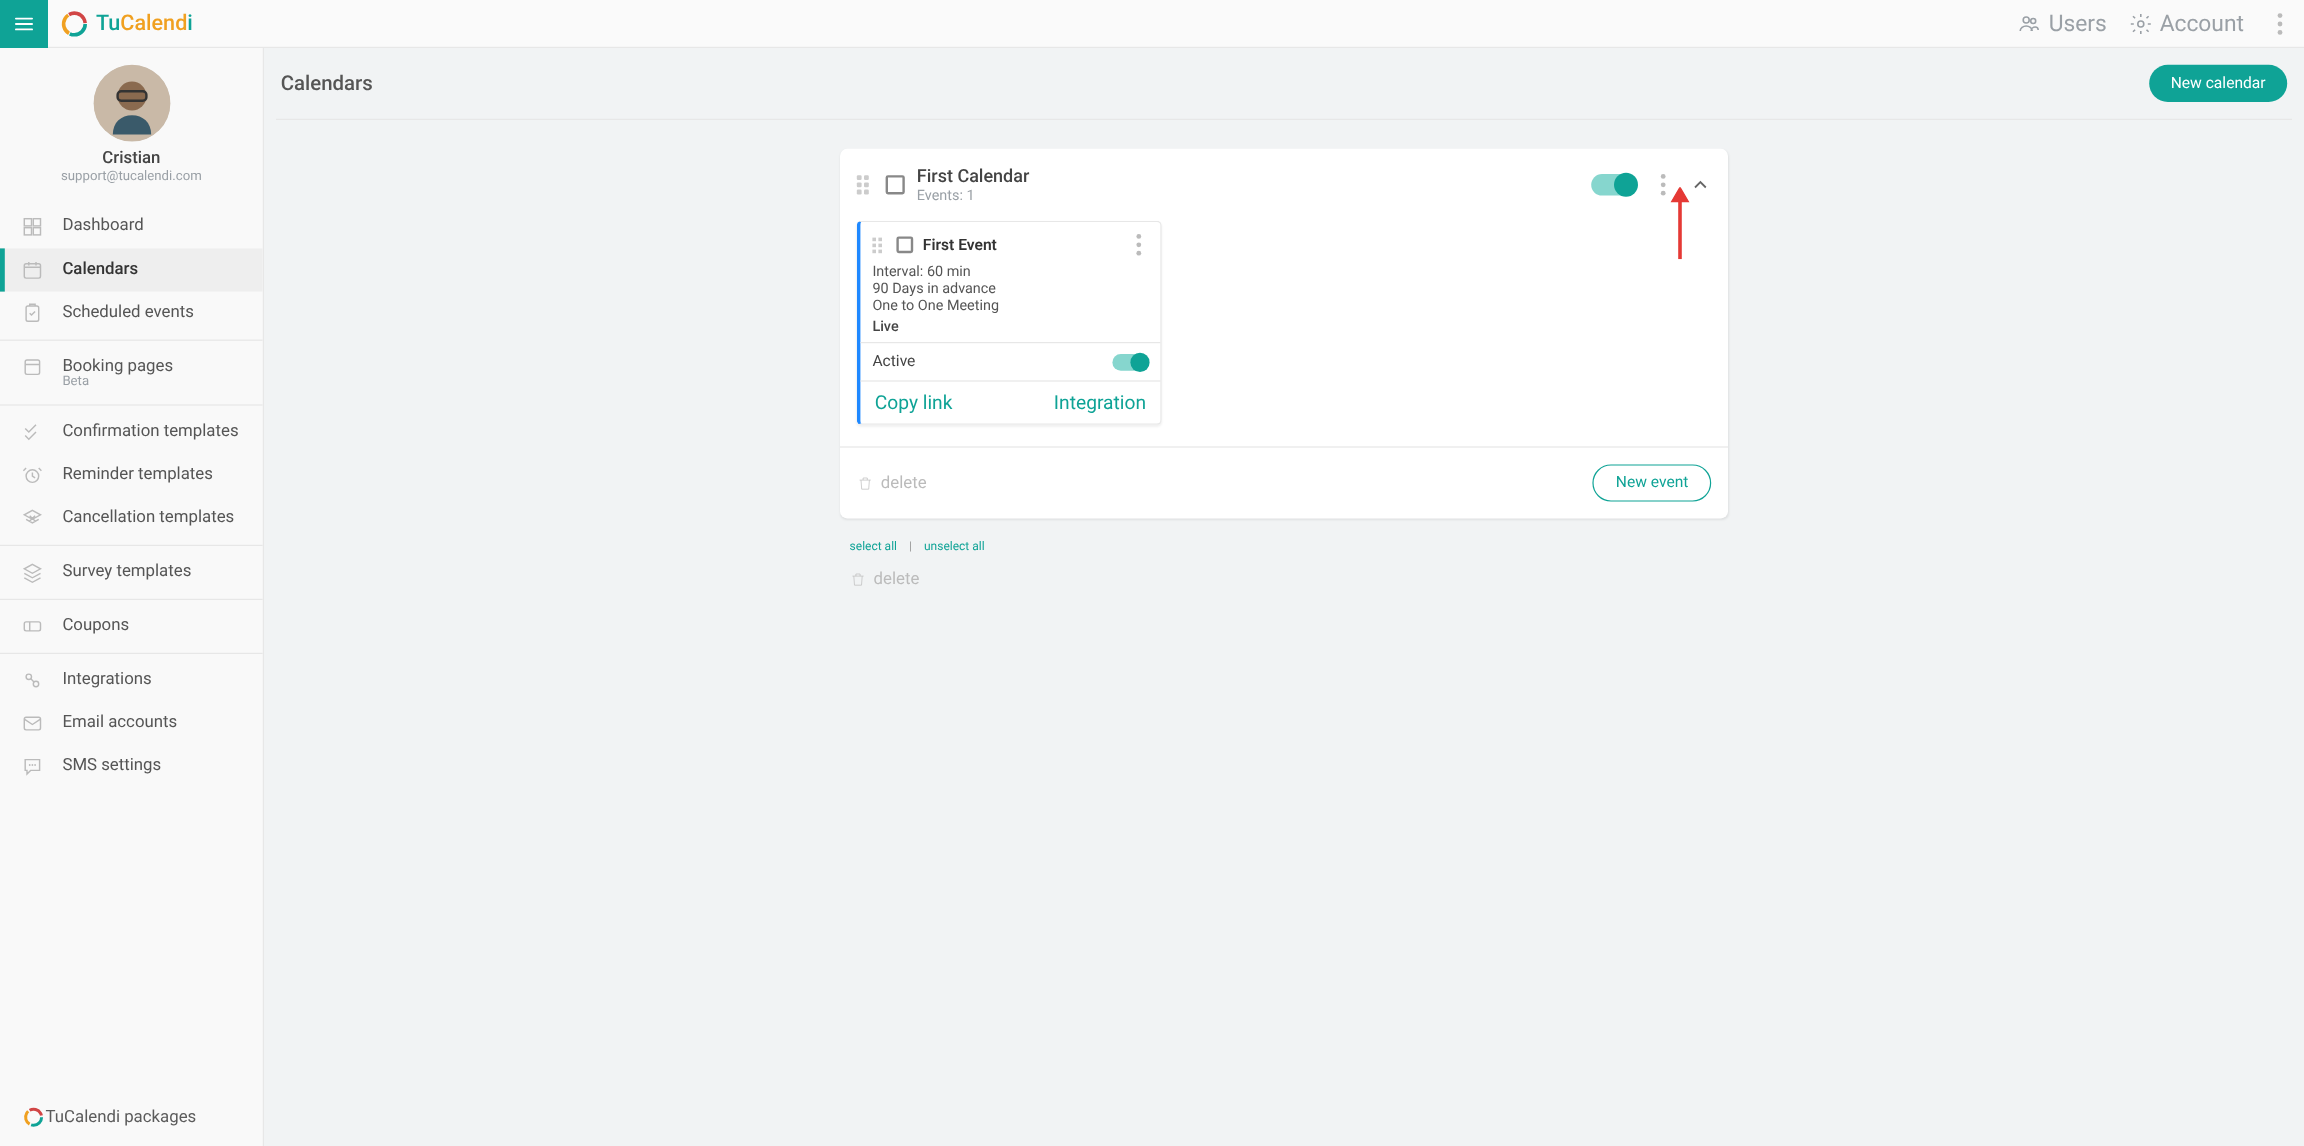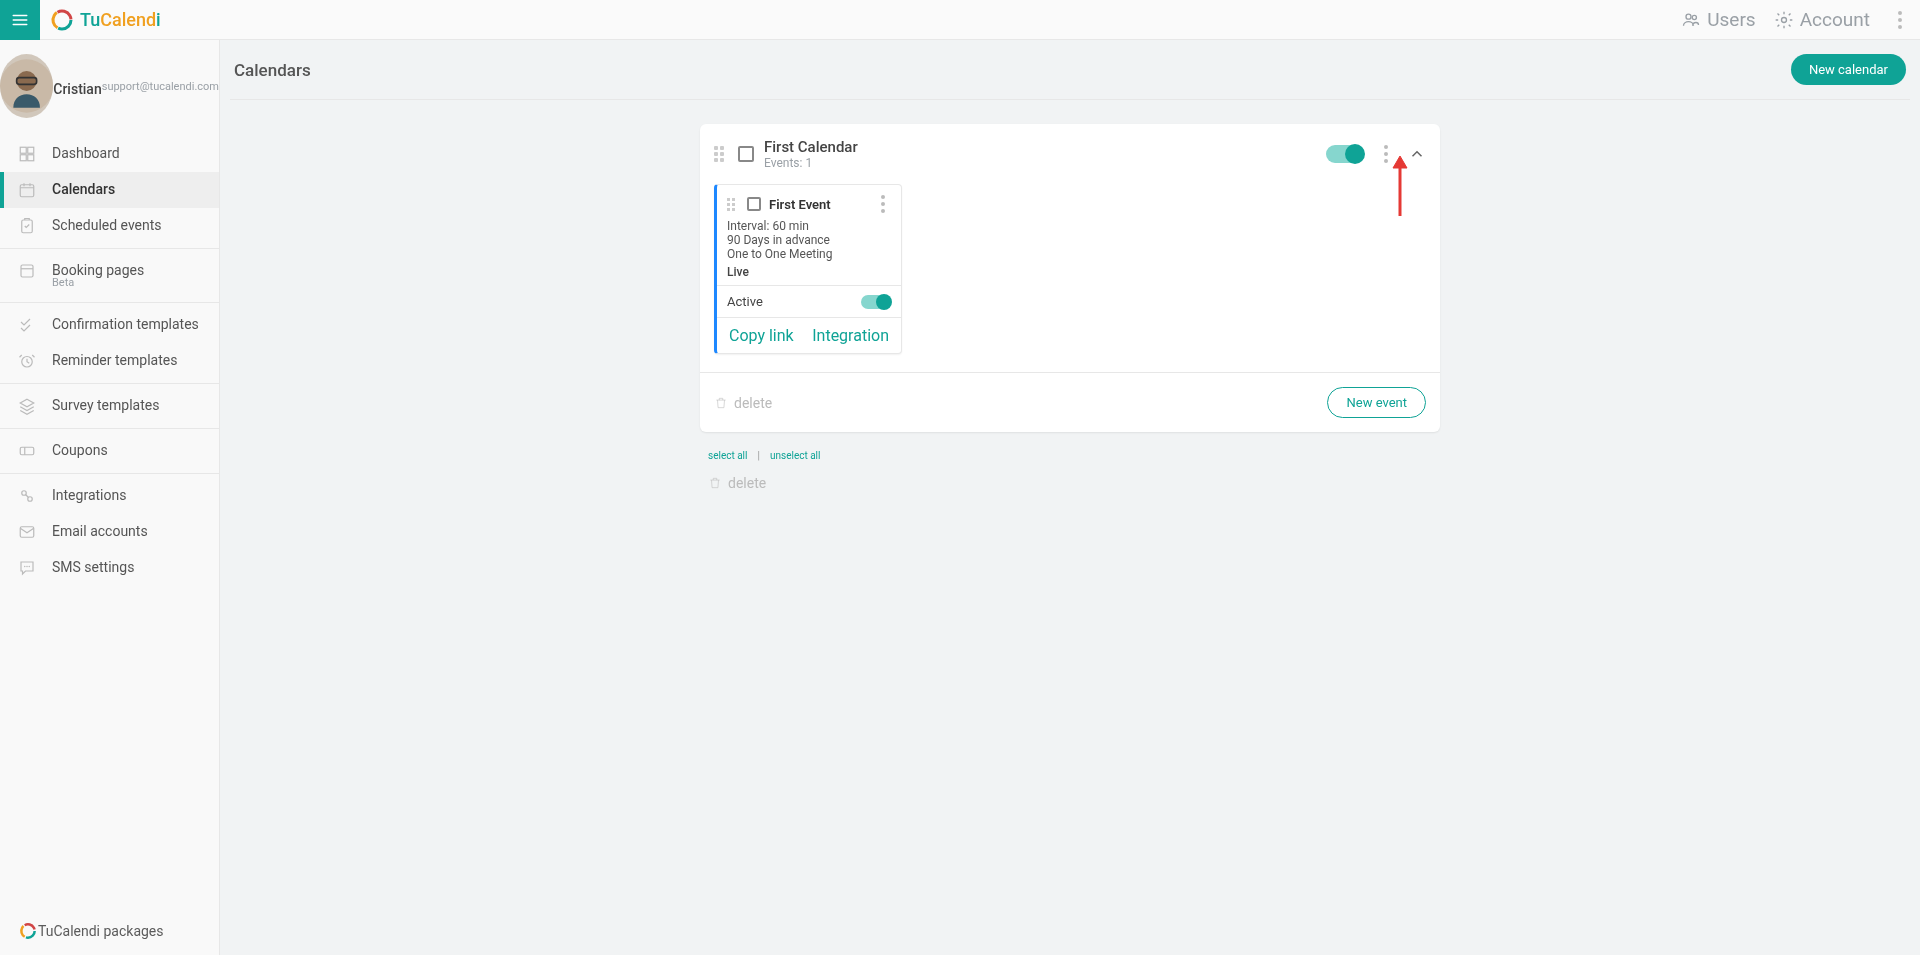--- a/index.html
+++ b/index.html
@@ -22,21 +22,21 @@
   .logo-text{font-size:18px;font-weight:500}
   .logo-text .t1{color:var(--teal)}
   .logo-text .t2{color:#f0a020}
   .logo-text .t3{color:var(--teal)}
   .topbar-spacer{flex:1}
   .top-link{display:flex;align-items:center;gap:6px;color:var(--muted);margin-right:18px;cursor:pointer;font-size:19px}
   .top-link svg{width:20px;height:20px;fill:none;stroke:var(--muted);stroke-width:1.6}
   .top-menu-dots{width:24px;height:40px;display:flex;align-items:center;justify-content:center;cursor:pointer;margin-right:8px}
   
   .sidebar{position:fixed;top:var(--topbar-h);left:0;bottom:0;width:var(--sidebar-w);background:#f9f9f9;border-right:1px solid var(--border);overflow-y:auto;display:flex;flex-direction:column}
-  .profile{display:flex;flex-direction:row;align-items:center;padding:14px 0 10px}
+  .profile{display:flex;flex-direction:column;align-items:center;padding:14px 0 10px}
   .avatar{width:64px;height:64px;border-radius:50%;background:#d1c7bb;overflow:hidden;display:flex;align-items:center;justify-content:center}
   .avatar svg{width:64px;height:64px}
   .profile-name{font-weight:500;margin-top:6px;color:#444}
   .profile-email{font-size:11px;color:var(--muted)}
   .nav{list-style:none;padding:0;margin:8px 0 0}
   .nav li{display:flex;gap:16px;padding:9px 18px;cursor:pointer;color:#555;font-size:14px}
   .nav li.active{background:#eee;border-left:4px solid var(--teal);padding-left:14px;font-weight:500;color:#333}
   .nav li .ico{width:18px;height:18px;stroke:#bbb;fill:none;stroke-width:1.6;flex-shrink:0}
   .nav li .sub{font-size:11px;color:var(--muted);display:block;margin-top:-2px}
   .nav .sep{height:1px;background:var(--border);margin:4px 0;padding:0;cursor:default}
@@ -56,21 +56,21 @@
   .cal-title{font-size:15px;font-weight:500;color:#444}
   .cal-sub{font-size:12px;color:var(--muted)}
   .cal-head-right{margin-left:auto;display:flex;align-items:center;gap:14px}
   .toggle{width:38px;height:18px;background:var(--teal-light);border-radius:10px;position:relative;cursor:pointer}
   .toggle .knob{position:absolute;right:-1px;top:-1px;width:20px;height:20px;border-radius:50%;background:var(--teal)}
   .dots-v{width:16px;display:flex;flex-direction:column;align-items:center;gap:3px;cursor:pointer}
   .dots-v span{width:4px;height:4px;border-radius:50%;background:#bbb}
   .chev{width:18px;height:18px;cursor:pointer;stroke:#666;fill:none;stroke-width:2}
   
   .event-row{padding:4px 14px 4px}
-  .event-card{width:188px;background:white;border:1px solid var(--border);border-left:3px solid #1e88ff;border-radius:4px;box-shadow:0 1px 2px rgba(0,0,0,.06)}
+  .event-card{width:254px;background:white;border:1px solid var(--border);border-left:3px solid #1e88ff;border-radius:4px;box-shadow:0 1px 2px rgba(0,0,0,.06)}
   .ev-head{display:flex;align-items:center;padding:10px 10px 6px;gap:8px}
   .ev-drag{width:12px;display:grid;grid-template-columns:repeat(2,3px);grid-gap:2px;cursor:grab}
   .ev-drag span{width:3px;height:3px;background:#ccc}
   .ev-title{font-size:13px;font-weight:600;color:#333}
   .ev-dots{margin-left:auto}
   .ev-body{padding:0 10px 6px;font-size:12px;color:#555}
   .ev-body .live{text-align:left;font-weight:500;color:#444;margin-top:4px}
   .ev-active{display:flex;align-items:center;justify-content:space-between;padding:8px 10px;border-top:1px solid var(--border);font-size:13px;color:#444}
   .ev-active .sm-toggle{width:30px;height:14px;background:var(--teal-light);border-radius:8px;position:relative;cursor:pointer}
   .ev-active .sm-toggle .k{position:absolute;right:-1px;top:-1px;width:16px;height:16px;border-radius:50%;background:var(--teal)}
@@ -184,20 +184,26 @@
         </svg>
         <span>Confirmation templates</span>
       </li>
     <li>
         <svg class="ico" viewBox="0 0 24 24">
           <circle cx="12" cy="13" r="7"></circle>
           <path d="M12 9v4l3 2M5 4L2 7M19 4l3 3"></path>
         </svg>
         <span>Reminder templates</span>
       </li>
+    <li>
+        <svg class="ico" viewBox="0 0 24 24">
+          <path d="M12 3l9 5-9 5-9-5zM5 13l7 4 7-4M9 9l6 6M15 9l-6 6"></path>
+        </svg>
+        <span>Cancellation templates</span>
+      </li>
     <li class="sep"></li>
     <li>
         <svg class="ico" viewBox="0 0 24 24">
           <path d="M12 3l9 5-9 5-9-5zM3 13l9 5 9-5M3 18l9 5 9-5"></path>
         </svg>
         <span>Survey templates</span>
       </li>
     <li class="sep"></li>
     <li>
         <svg class="ico" viewBox="0 0 24 24">

